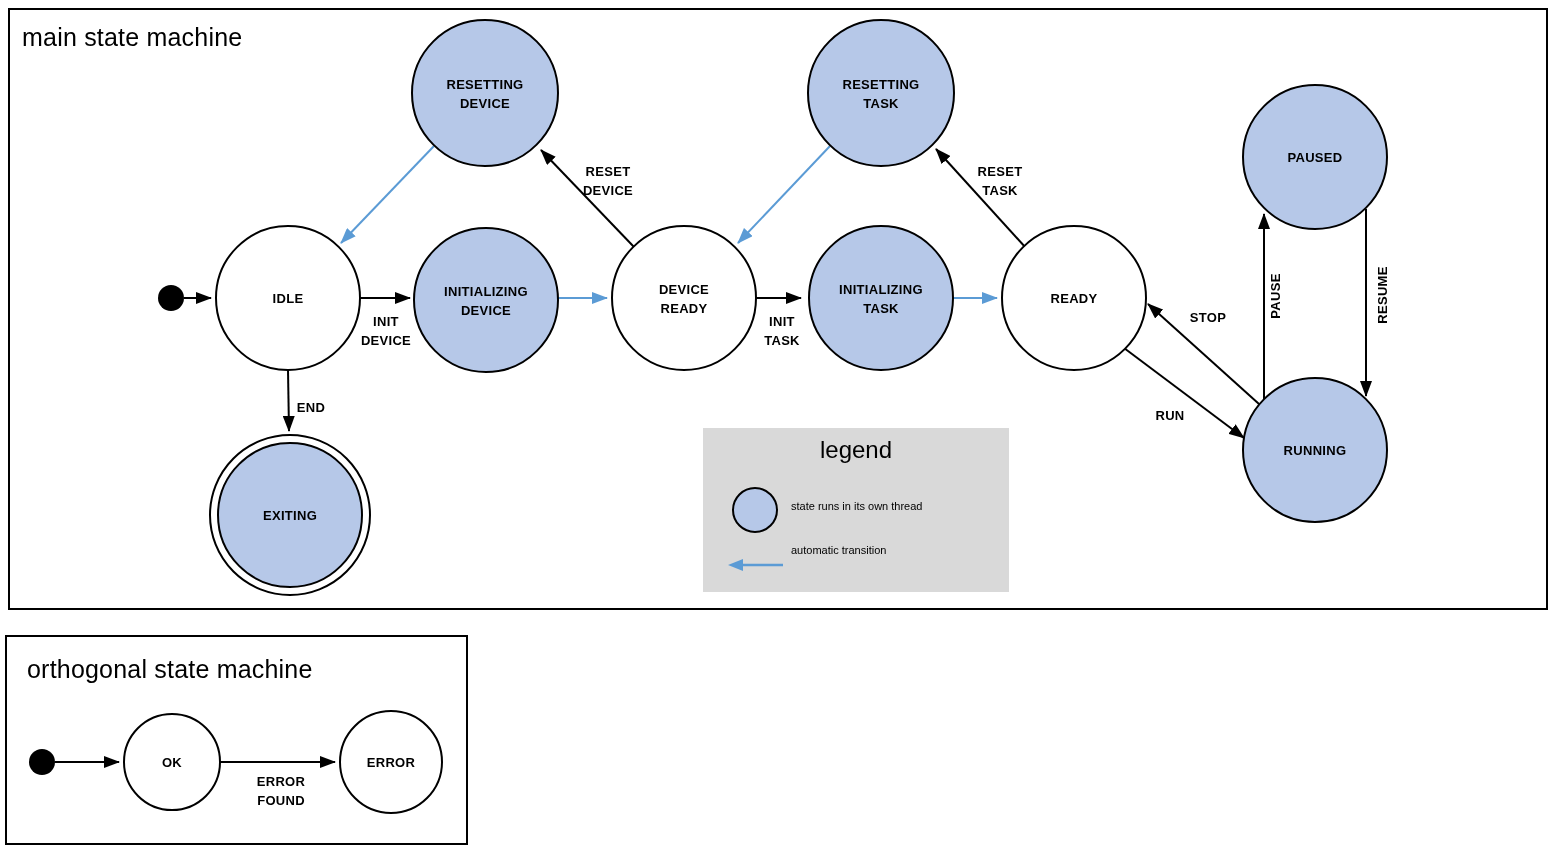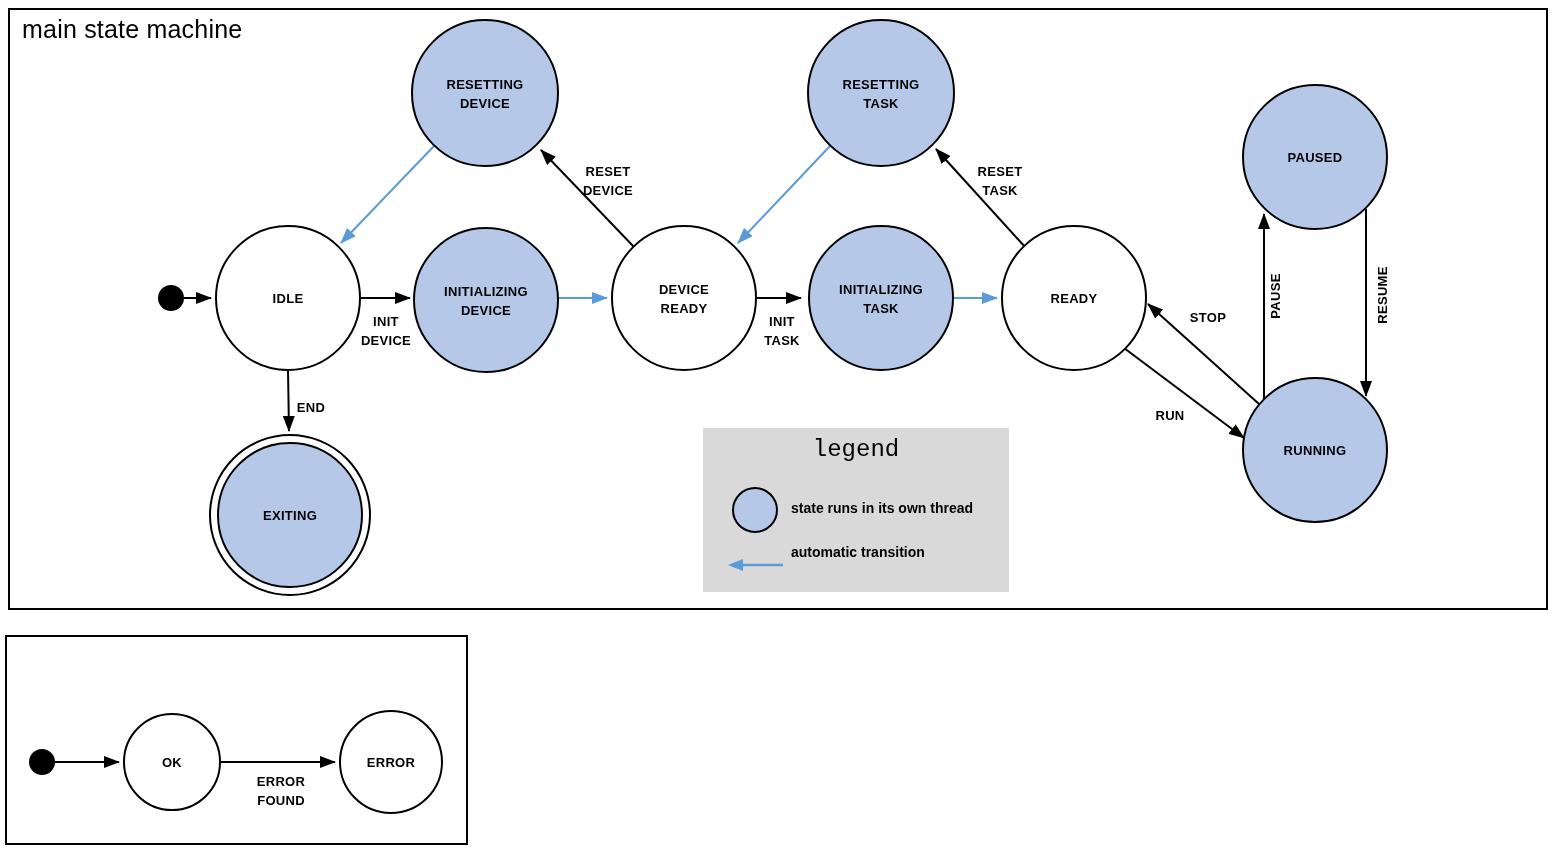--- a/index.html
+++ b/index.html
@@ -19,20 +19,21 @@
   #main-frame { left: 8px; top: 8px; width: 1536px; height: 598px; }
   #ortho-frame { left: 5px; top: 635px; width: 459px; height: 206px; }
   .frame > svg { position: absolute; left: 0; top: 0; }
   .frame-title {
     position: absolute;
     font-size: 25px;
     font-weight: 500;
     color: var(--stroke, #000);
     letter-spacing: 0.2px;
     white-space: nowrap;
+    margin-top: 8px;
   }
   #main-frame .frame-title { left: 12px; top: 5px; }
   #ortho-frame .frame-title { left: 20px; top: 10px; }
   .lbl {
     fill: var(--stroke, #000);
     font-family: "Liberation Sans", sans-serif;
     font-size: 13px;
     font-weight: 600;
     letter-spacing: 0.3px;
   }
@@ -42,34 +43,33 @@
     width: 306px; height: 164px;
     background: var(--legend-bg, #d9d9d9);
   }
   #legend .legend-title {
     position: absolute;
     left: 0; top: 8px; width: 100%;
     text-align: center;
     font-size: 24px;
     font-weight: 500;
     color: var(--stroke, #000);
-    font-family: Liberation Mono, monospace;
   }
   #legend .thread-circle {
     position: absolute;
     left: 29px; top: 59px;
     width: 42px; height: 42px;
     border: 2px solid var(--stroke, #000);
     border-radius: 50%;
     background: var(--fill-thread, #b6c8e8);
   }
   #legend .legend-label {
     position: absolute;
-    font-size: 14px;
-    font-weight: 700;
+    font-size: 11px;
+    font-weight: 400;
     color: var(--stroke, #000);
     white-space: nowrap;
   }
   #legend .legend-label.row1 { left: 88px; top: 72px; }
   #legend .legend-label.row2 { left: 88px; top: 116px; }
   #legend .auto-arrow { position: absolute; left: 25px; top: 130px; }
 </style>
 </head>
 <body>
 
@@ -220,13 +220,14 @@
       <circle cx="42" cy="762" r="13" fill="#000000"></circle>
       <g>
         <circle cx="172" cy="762" r="48" fill="#ffffff" stroke="#000000" stroke-width="2"></circle>
         <text x="172" y="767" text-anchor="middle" class="lbl">OK</text>
       </g>
       <g>
         <circle cx="391" cy="762" r="51" fill="#ffffff" stroke="#000000" stroke-width="2"></circle>
         <text x="391" y="767" text-anchor="middle" class="lbl">ERROR</text>
       </g>
     </svg>
+  <div class="frame-title">orthogonal state machine</div>
 </div>
 
 </body></html>

